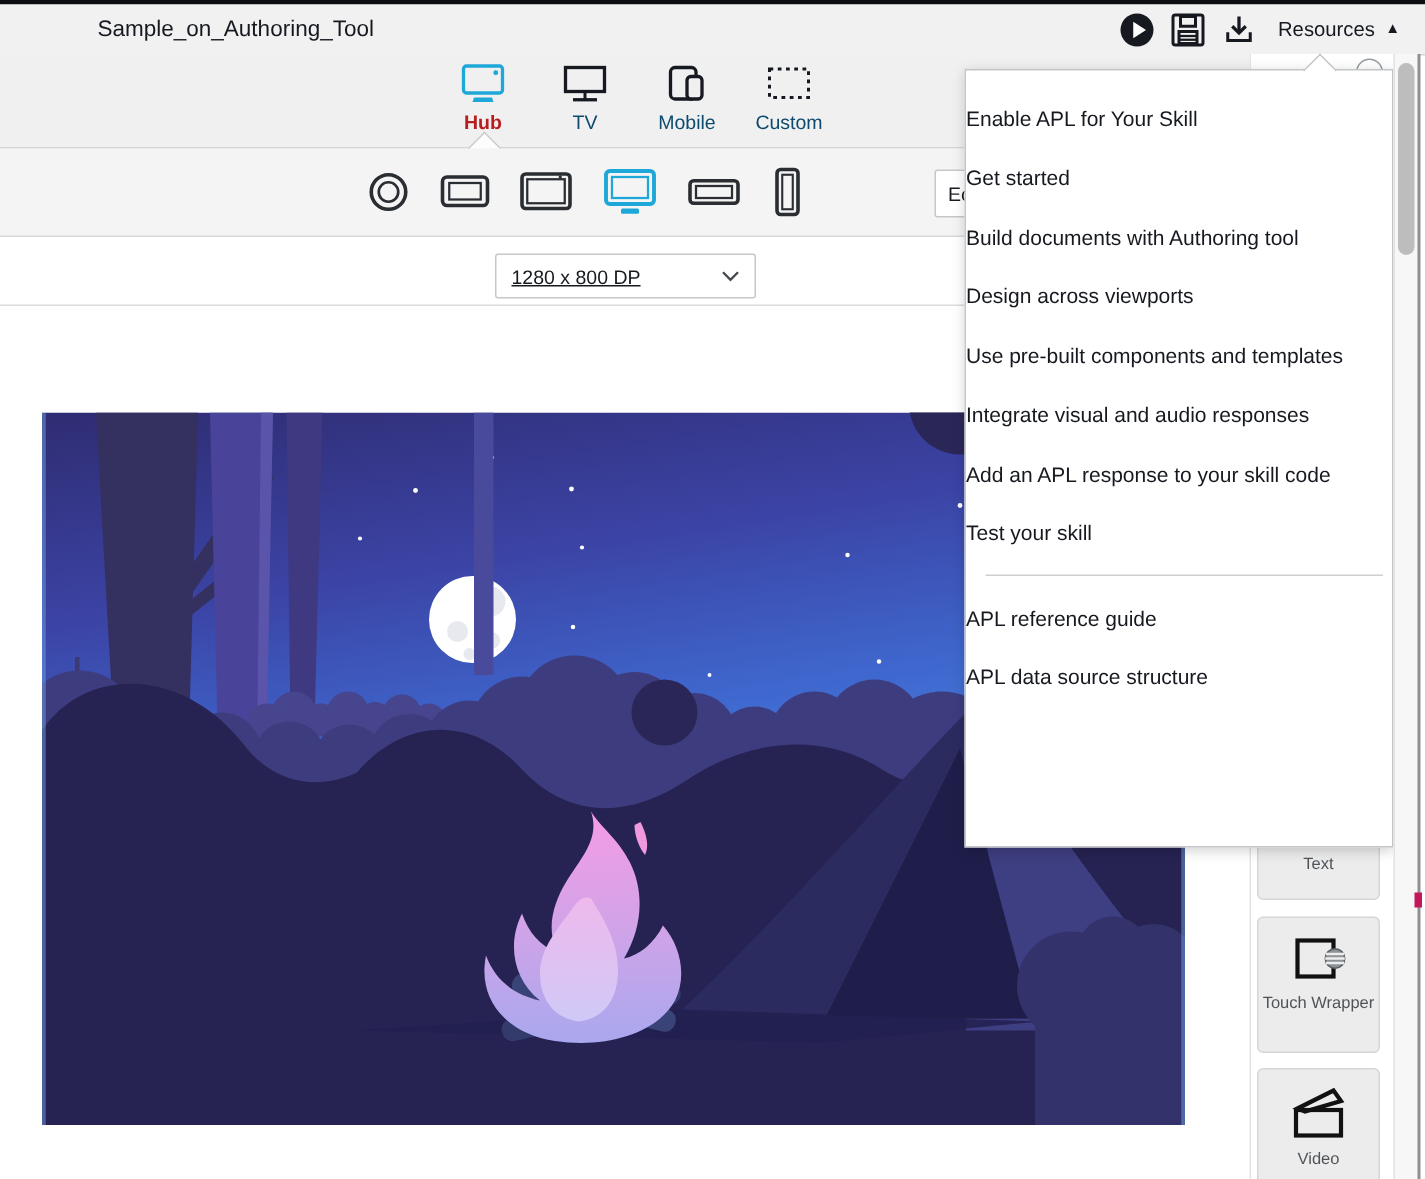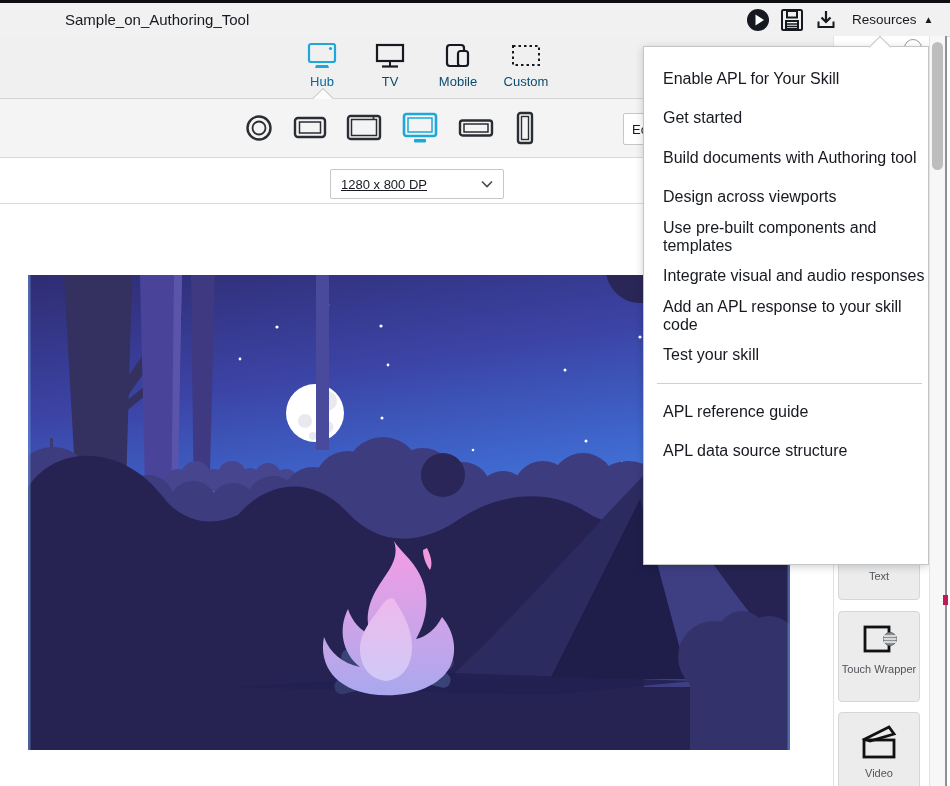--- a/index.html
+++ b/index.html
@@ -15,40 +15,40 @@
   .res-btn{top:3px;height:33px;line-height:33px;font-size:13.5px;left:852px;cursor:pointer;display:flex;align-items:center;gap:7px;text-align:center;}
   .res-caret{font-size:10px;}
   
   .tabsrow{left:0;top:36px;width:833px;height:62px;background:#f0f0f1;border-bottom:1px solid #d4d4d6;}
   .shapesrow{left:0;top:99px;width:833px;height:58px;background:#f4f4f5;border-bottom:1px solid #d8d8d8;}
   .sizerow{left:0;top:158px;width:833px;height:45px;background:#fff;border-bottom:1px solid #dcdcdc;}
   .canvas{left:0;top:204px;width:833px;height:582px;background:#fff;}
   .tabs{left:296px;top:42px;display:flex;gap:16px;}
   .tab{display:flex;flex-direction:column;align-items:center;gap:4px;width:52px;cursor:pointer;}
   .tab-label{font-size:13px;color:#0c4a6e;}
-  .tab.sel .tab-label{color:#0369a1;}
+  .tab.sel .tab-label{color:#b91c1c;font-weight:bold;}
   .notch{width:15px;height:15px;transform:rotate(45deg);background:#fcfcfc;
          border-top:1px solid #c9c9c9;border-left:1px solid #c9c9c9;}
   .shapes{left:244px;top:108px;display:flex;gap:19px;align-items:center;height:40px;}
   .shape{cursor:pointer;display:flex;align-items:center;justify-content:center;}
   .selectbox{background:#fff;border:1px solid #c5c8ca;border-radius:2px;font-size:13px;color:#16191f;
              display:flex;align-items:center;cursor:pointer;}
   .echo-select{left:623px;top:113px;width:70px;height:30px;padding-left:8px;}
   .size-select{left:330px;top:169px;width:162px;height:28px;padding-left:10px;justify-content:space-between;text-decoration:underline;}
   .size-select .chev{margin-right:10px;}
   
   .sidebar{left:833px;top:36px;width:96px;height:750px;background:#fff;border-left:1px solid #e3e3e3;}
   .card{left:838px;width:80px;background:#ececec;border:1px solid #d6d6d6;border-radius:4px;
         display:flex;flex-direction:column;align-items:center;cursor:pointer;}
   .card-label{font-size:11px;color:#4f5459;text-align:center;line-height:13px;}
   .t-glyph{font-size:36px;font-weight:bold;color:#101216;line-height:36px;}
   
   .menu{left:643px;top:46px;width:286px;height:519px;background:#fff;border:1px solid #c3c6c8;
         box-shadow:0 2px 8px rgba(0,0,0,.18);z-index:10;box-sizing:border-box;padding-top:12px;}
-  .menu-item{height:39.5px;display:flex;align-items:center;padding-left:19px;font-size:16px;color:#16191f;cursor:pointer;}
+  .menu-item{height:39.5px;display:flex;align-items:center;font-size:14px;color:#16191f;cursor:pointer;}
   .menu-divider{border-top:1px solid #cfcfcf;margin:8px 6px 8px 13px;}
   .menu-notch{left:872px;top:39px;width:15px;height:15px;transform:rotate(45deg);background:#fff;
               border-top:1px solid #c3c6c8;border-left:1px solid #c3c6c8;z-index:11;}
   .help-circle{left:904px;top:39px;width:16px;height:16px;border:1.5px solid #969ca0;border-radius:50%;background:#fff;}
   
   .sb-track{left:929px;top:36px;width:16px;height:750px;background:#f7f7f7;border-left:1px solid #e2e2e2;z-index:12;}
   .sb-edge{left:945px;top:36px;width:2px;height:750px;background:#8f9093;z-index:12;}
   .sb-thumb{left:932px;top:42px;width:11px;height:128px;background:#bdbdbd;border-radius:6px;z-index:13;cursor:pointer;}
   .pink-marker{left:943px;top:595px;width:5px;height:10px;background:#c2185b;z-index:14;}
   svg{display:block;}

